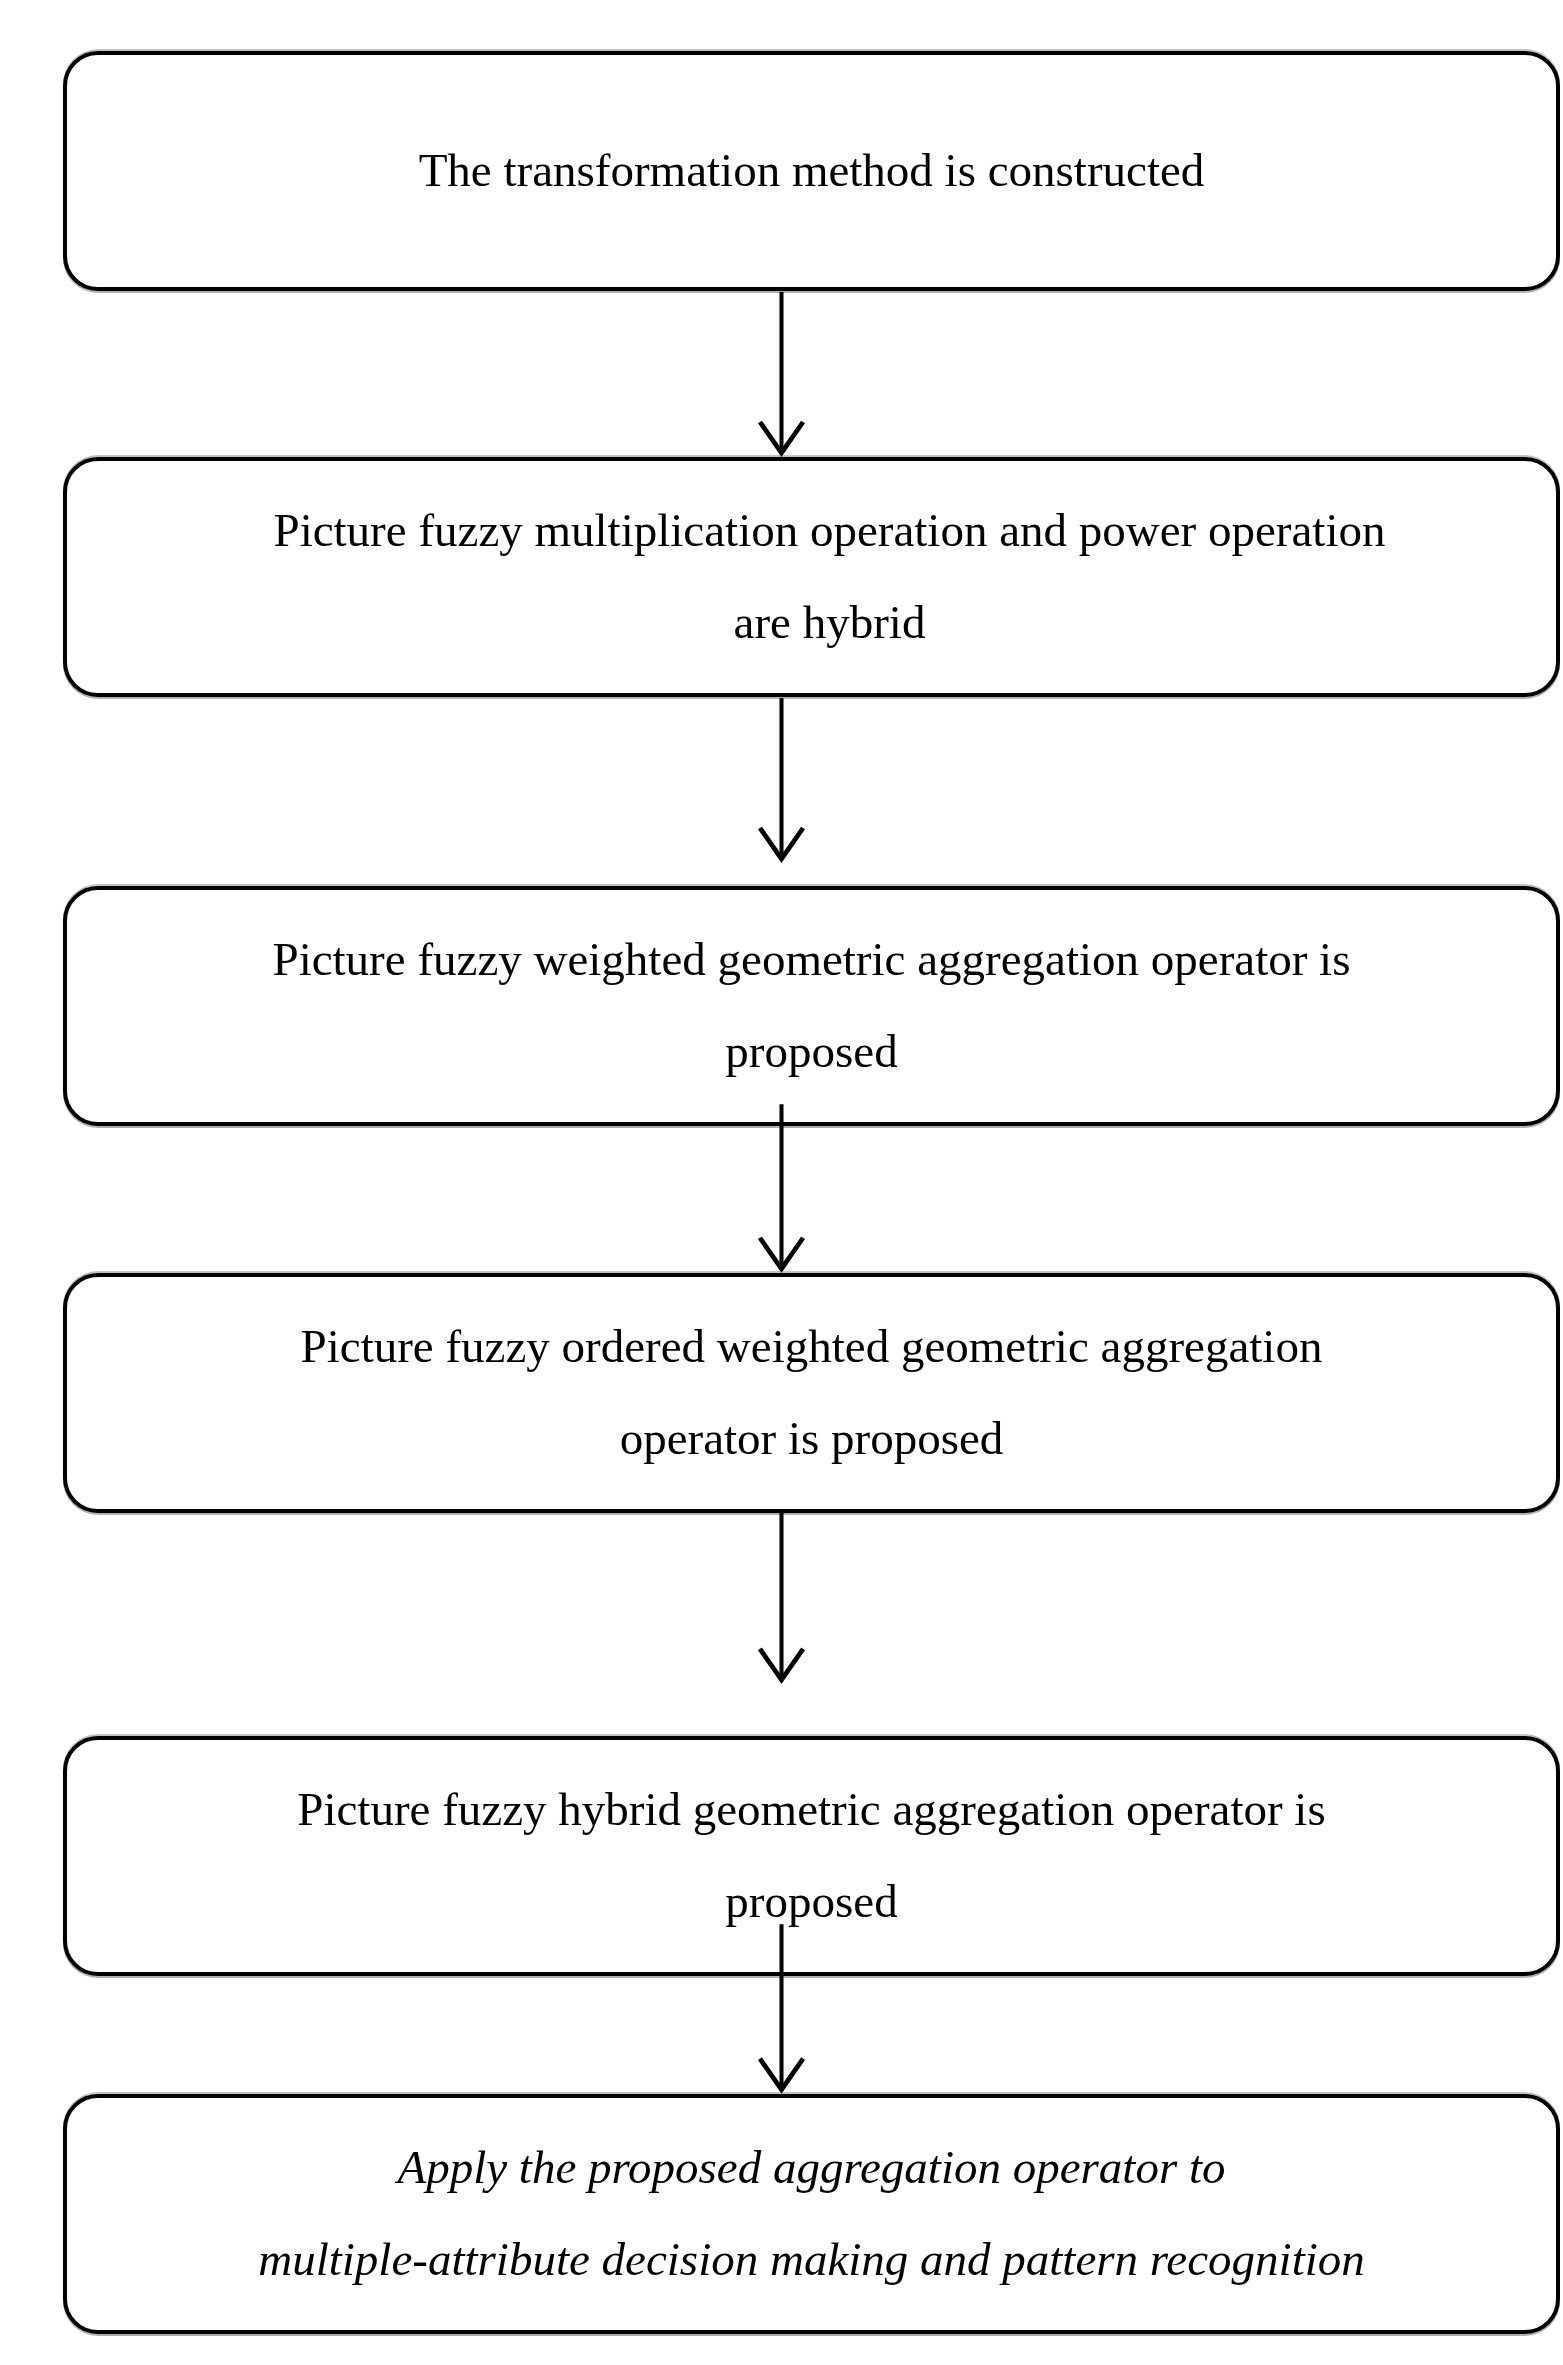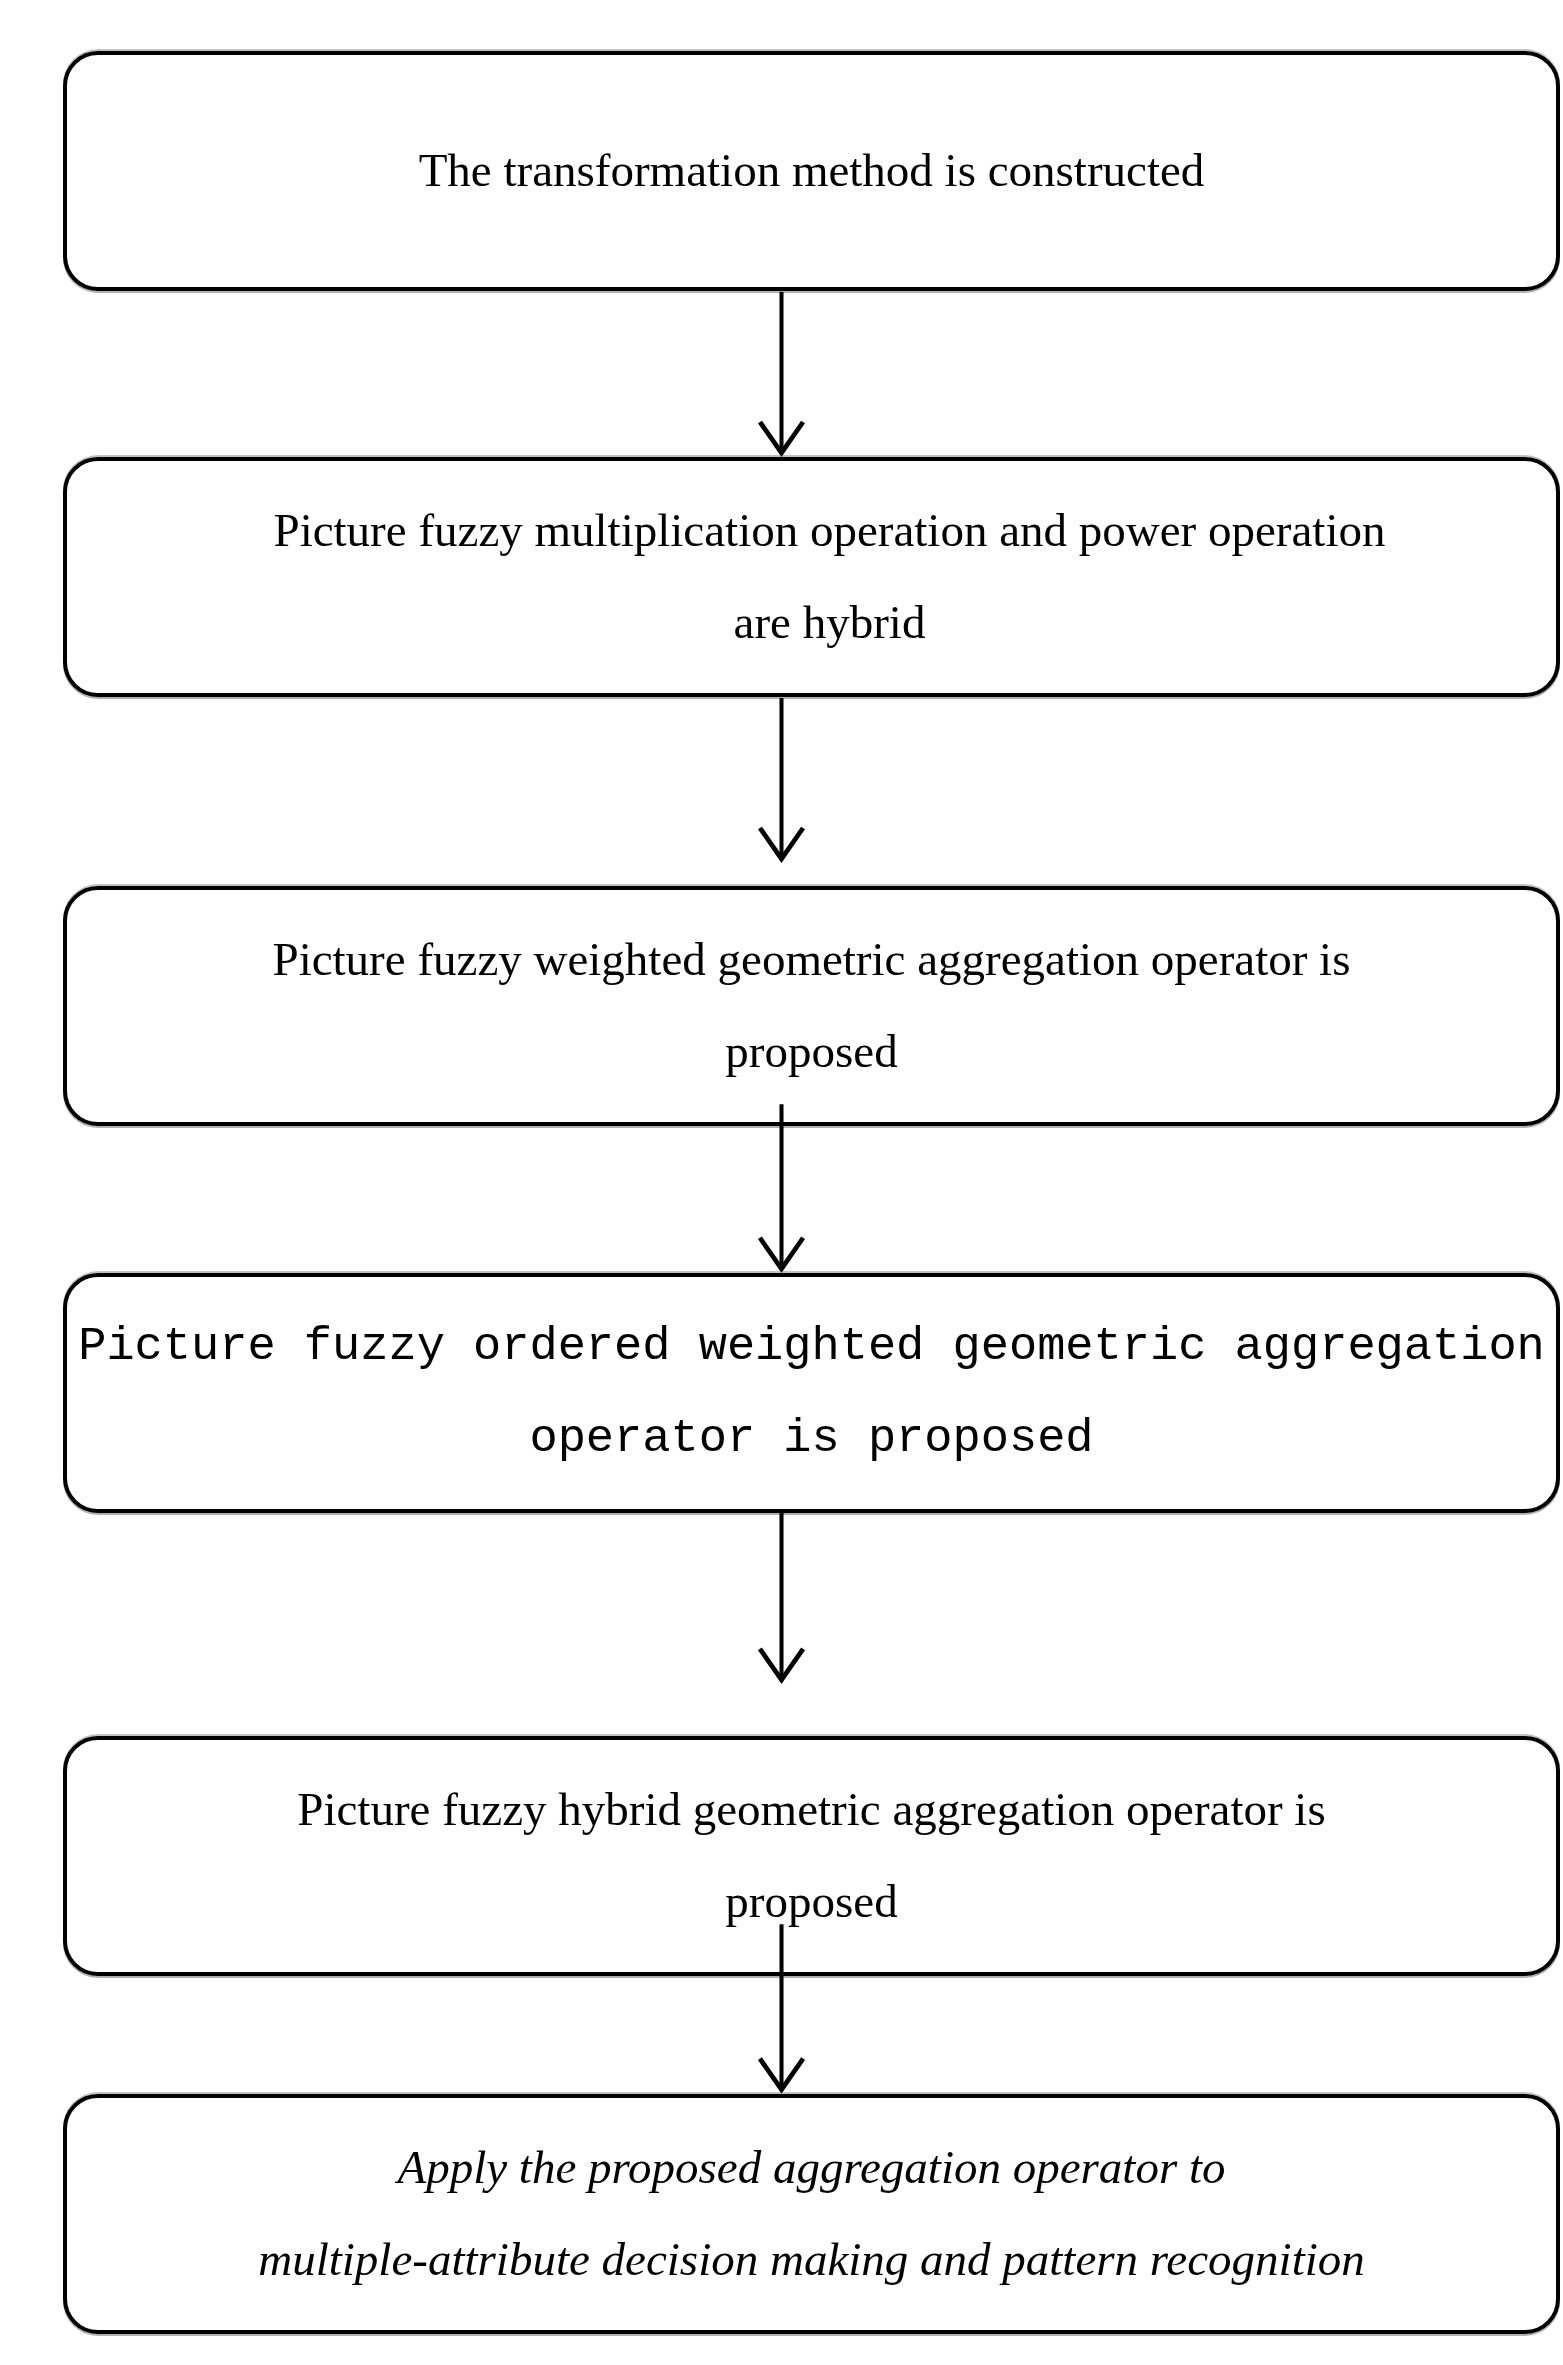--- a/index.html
+++ b/index.html
@@ -82,21 +82,21 @@
     <div class="node-line">proposed</div>
   </div>
 
   <div class="arrow" style="top:1104px;">
     <svg width="81" height="169" viewBox="0 0 120 250">
       <line x1="60" y1="0" x2="60" y2="243" stroke="#000000" stroke-width="6"></line>
       <polyline points="28,198 60,244 92,198" fill="none" stroke="#000000" stroke-width="7"></polyline>
     </svg>
   </div>
 
-  <div class="node" style="top:1273px;font-family:Liberation Mono, monospace;">
+  <div class="node" style="top:1273px;">
     <div class="node-line">Picture fuzzy ordered weighted geometric aggregation</div>
     <div class="node-line">operator is proposed</div>
   </div>
 
   <div class="arrow" style="top:1513px;">
     <svg width="81" height="171" viewBox="0 0 120 253">
       <line x1="60" y1="0" x2="60" y2="246" stroke="#000000" stroke-width="6"></line>
       <polyline points="28,201 60,247 92,201" fill="none" stroke="#000000" stroke-width="7"></polyline>
     </svg>
   </div>

